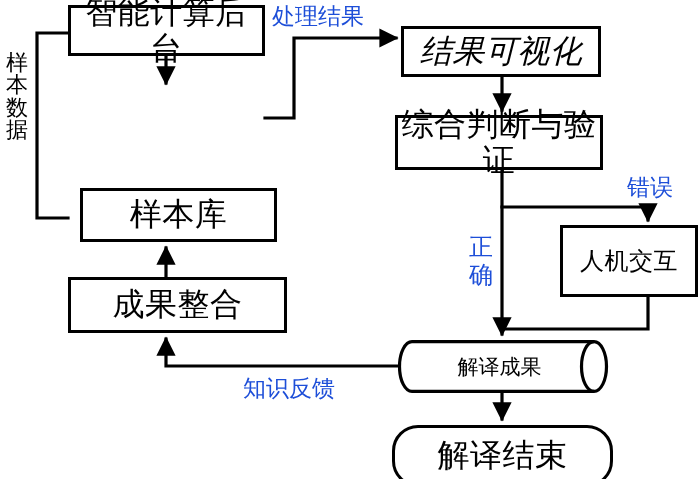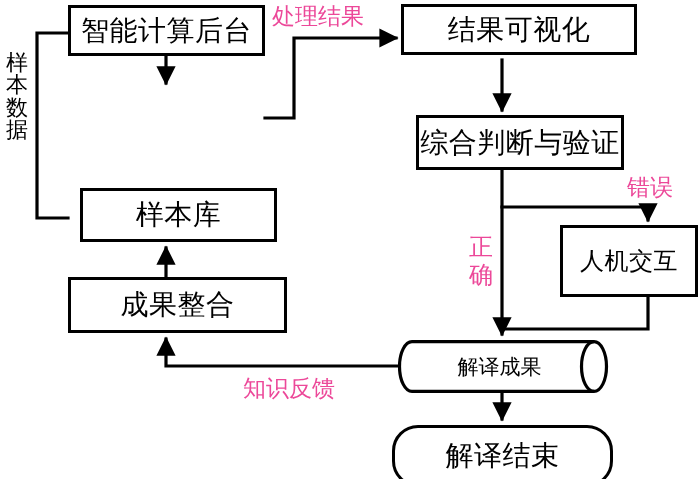--- a/index.html
+++ b/index.html
@@ -27,21 +27,21 @@
   .node {
     position: absolute;
     box-sizing: border-box;
     background: #ffffff;
     border: 3px solid #000000;
     display: flex;
     align-items: center;
     justify-content: center;
     text-align: center;
     color: #000000;
-    font-size: 28px;
+    font-size: 32px;
     line-height: 1.12;
     letter-spacing: 0.5px;
     font-family: "DejaVu Serif", serif;
     z-index: 3;
   }
   .node.two-line { font-size: 24px; gap: 16px; }
   .node.terminator {
     border-radius: 26px;
   }
   .cyl {
@@ -58,21 +58,21 @@
     align-items: center;
     justify-content: center;
     font-size: 21px;
     font-family: "DejaVu Serif", serif;
     color: #000;
     padding-right: 14px;
     box-sizing: border-box;
   }
   .edge-label {
     position: absolute;
-    color: #ec4899;
+    color: #1d4ed8;
     font-size: 23px;
     font-family: "DejaVu Serif", serif;
     line-height: 1.05;
     white-space: nowrap;
     z-index: 4;
   }
   .edge-label.vert {
     white-space: normal;
     width: 26px;
     text-align: center;
@@ -131,25 +131,25 @@
 
 
   <div class="node" style="left:80px; top:188px; width:197px; height:54px;">
     <span>样本库</span>
   </div>
 
   <div class="node" style="left:68px; top:277px; width:219px; height:56px;">
     <span>成果整合</span>
   </div>
 
-  <div class="node" style="left:401px; top:4px; width:236px; height:51px;">
+  <div class="node" style="left:401px; top:26px; width:200px; height:51px;font-style:italic;">
     <span>结果可视化</span>
   </div>
 
-  <div class="node" style="left:416px; top:115px; width:208px; height:55px;">
+  <div class="node" style="left:395px; top:115px; width:208px; height:55px;">
     <span>综合判断与验证</span>
   </div>
 
   <div class="node two-line" style="left:560px; top:225px; width:138px; height:72px; flex-direction:column;">
     <span>人机交互</span>
   </div>
 
   <div class="cyl" style="left:398px; top:340px; width:217px; height:53px;">
     <svg width="217" height="53" viewBox="0 0 217 53" xmlns="http://www.w3.org/2000/svg">
       <path d="M14,1.6 L196,1.6 A12.5,24.9 0 0 1 196,51.4 L14,51.4 A12.5,24.9 0 0 1 14,1.6 Z" fill="#ffffff" stroke="#000000" stroke-width="3.2"></path>

